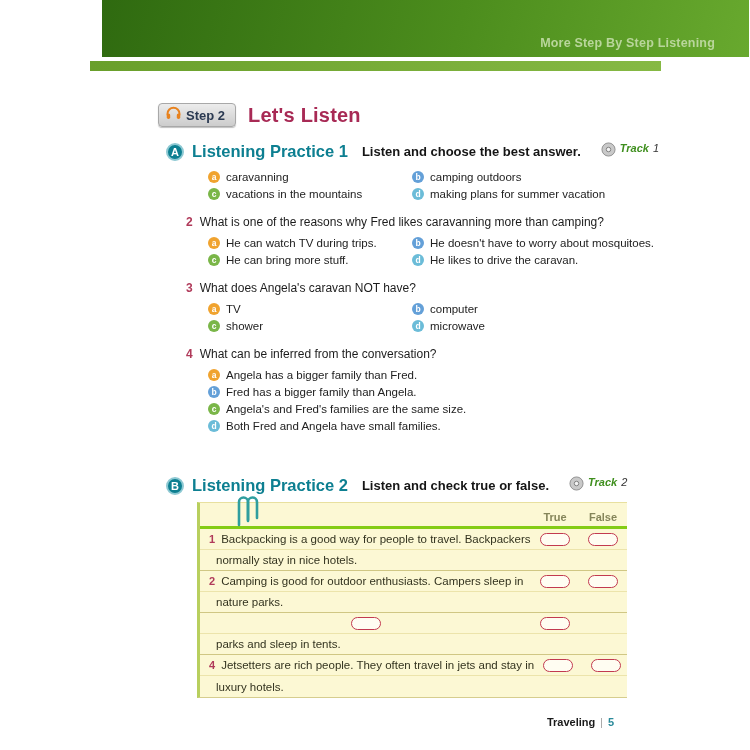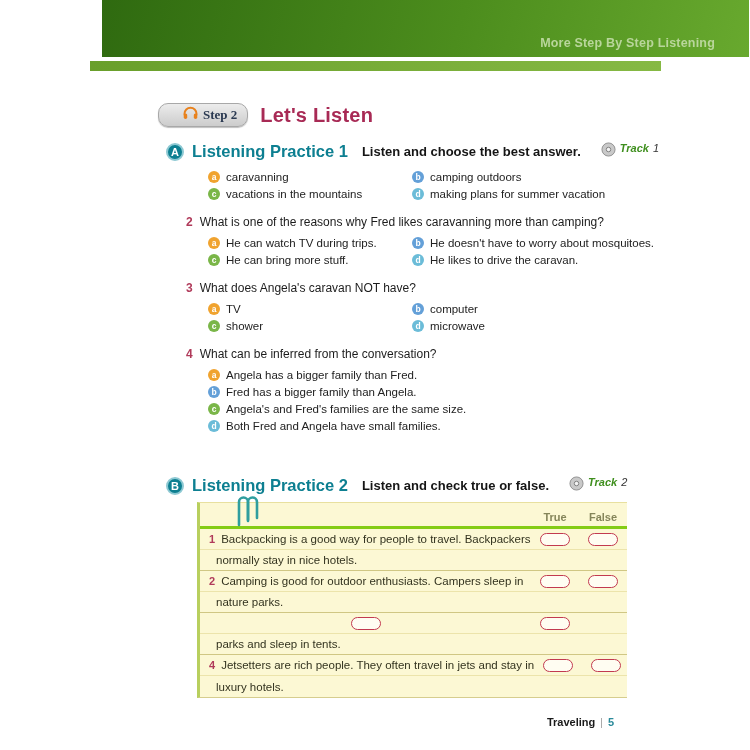--- a/index.html
+++ b/index.html
@@ -8,22 +8,22 @@
 
   
   .band-main { position:absolute; left:90px; top:0; width:647px; height:57px;
     background:linear-gradient(105deg,#2f6a10 0%,#4c8d1d 55%,#68a92e 100%);margin-left:12px; }
   .band-title { position:absolute; right:34px; bottom:7px; color:#b9d69b; font-weight:bold; font-size:12.5px; letter-spacing:.2px; }
   .band-stripe { position:absolute; left:90px; top:61px; width:571px; height:10px;
     background:linear-gradient(to right,#699f2b,#86b944); }
 
   
   .step-row { position:absolute; left:158px; top:103px; display:flex; align-items:center; gap:12px; }
-  .step-badge { background:linear-gradient(#ececec,#cccccc); border:1px solid #a8a8a8; border-radius:10px;
-    padding:2px 10px 2px 24px; display:flex; align-items:center; gap:5px; box-shadow:0 1px 1px rgba(0,0,0,.25);font-family:Liberation Serif, serif; }
+  .step-badge { background:linear-gradient(#ececec,#cccccc); border:1px solid #a8a8a8; border-radius:4px;
+    padding:2px 10px 2px 7px; display:flex; align-items:center; gap:5px; box-shadow:0 1px 1px rgba(0,0,0,.25); }
   .step-badge-label { font-weight:bold; font-size:13px; color:#2b3a52; }
   .step-title { color:#a82a55; font-weight:bold; font-size:20px; letter-spacing:.2px; }
 
   
   .practice-head { position:absolute; display:flex; align-items:center; gap:8px; }
   .p1-head { left:166px; top:142px; }
   .p2-head { left:166px; top:476px; }
   .badge-circle { width:18px; height:18px; border-radius:50%; background:#0d7f91; color:#fff; font-weight:bold;
     font-size:11px; display:flex; align-items:center; justify-content:center; border:2px solid #8ec9d3; flex:0 0 auto; }
   .practice-title { color:#0d7f91; font-weight:bold; font-size:16.5px; }

